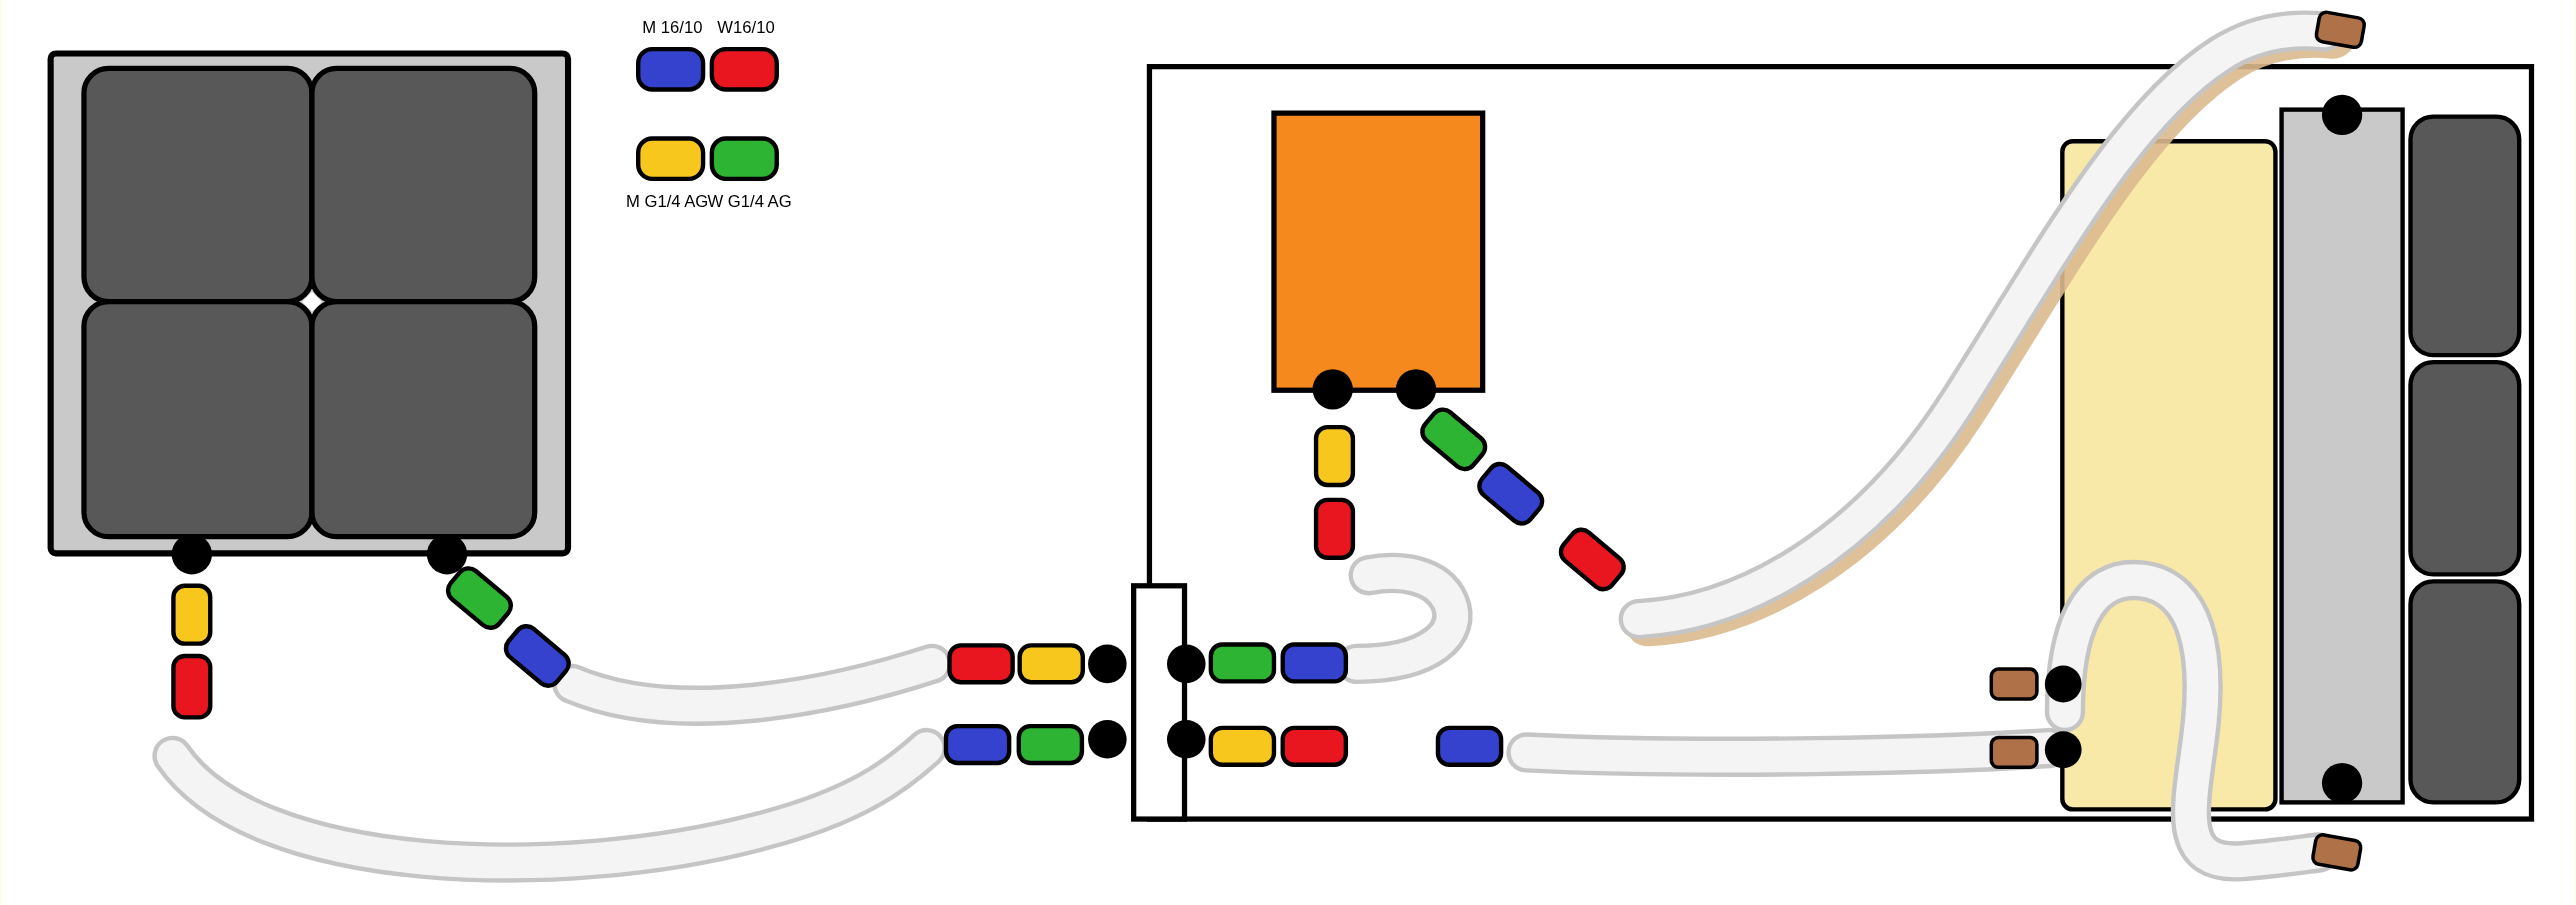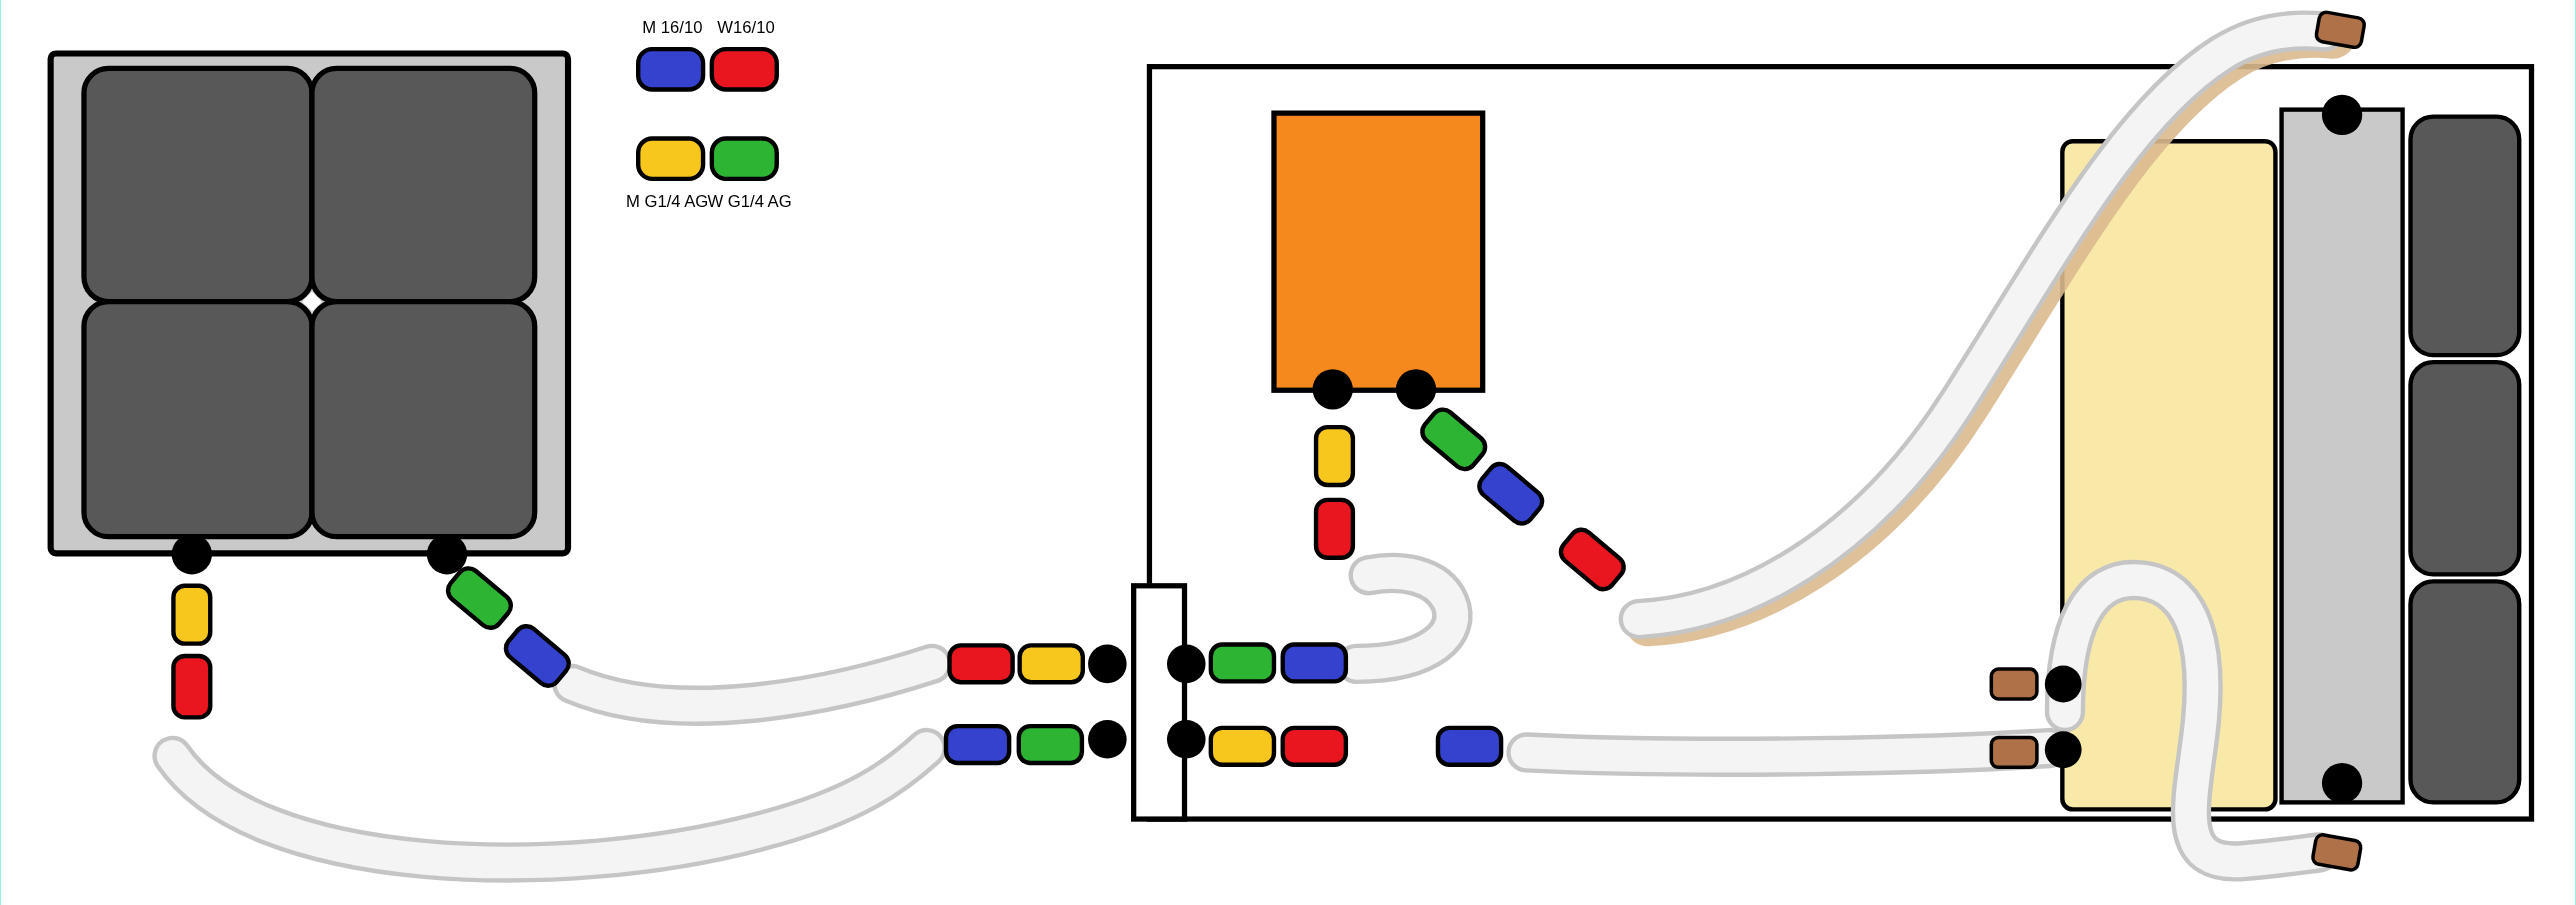--- a/index.html
+++ b/index.html
@@ -1,16 +1,16 @@
 <!DOCTYPE html>
 <html style="font-size:14px"><head>
 <meta charset="utf-8">
 <style>
   html,body{margin:0;padding:0;background:#ffffff;}
-  #stage{position:relative;width:2576px;height:905px;background:#5eead4;overflow:hidden;}
+  #stage{position:relative;width:2576px;height:905px;background:#fef9c3;overflow:hidden;}
   svg{display:block;}
   .hose-edge{fill:none;stroke-linecap:round;stroke-width:46;}
   .hose-core{fill:none;stroke-linecap:round;stroke-width:36;}
   .hose-shadow{fill:none;stroke-linecap:round;stroke-width:50;opacity:.9;}
   .outlined{stroke:#000000;}
   .legend-label{font-family:"Liberation Sans", sans-serif;font-size:19px;fill:#000;text-anchor:middle;}
 </style>
 </head>
 <body>
 

